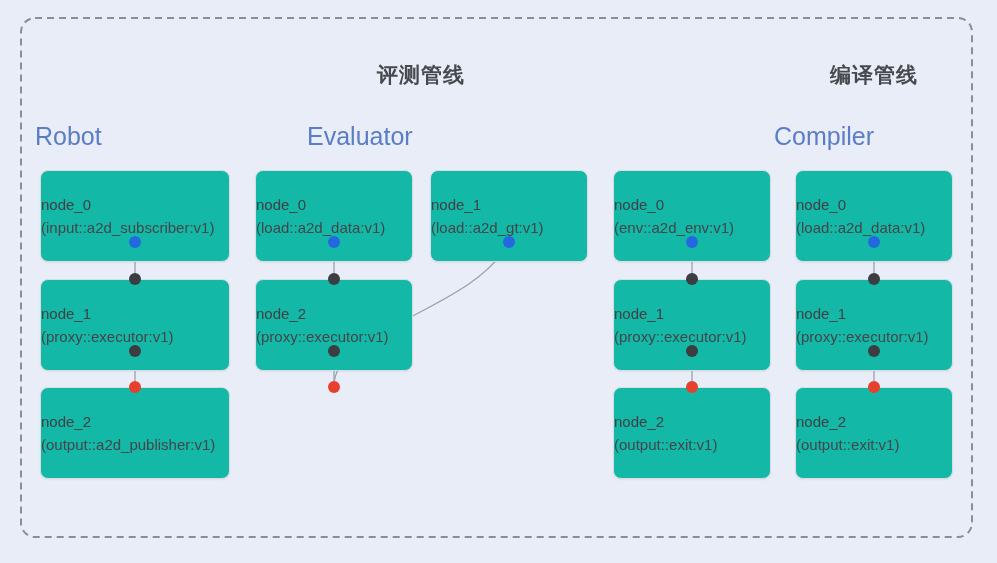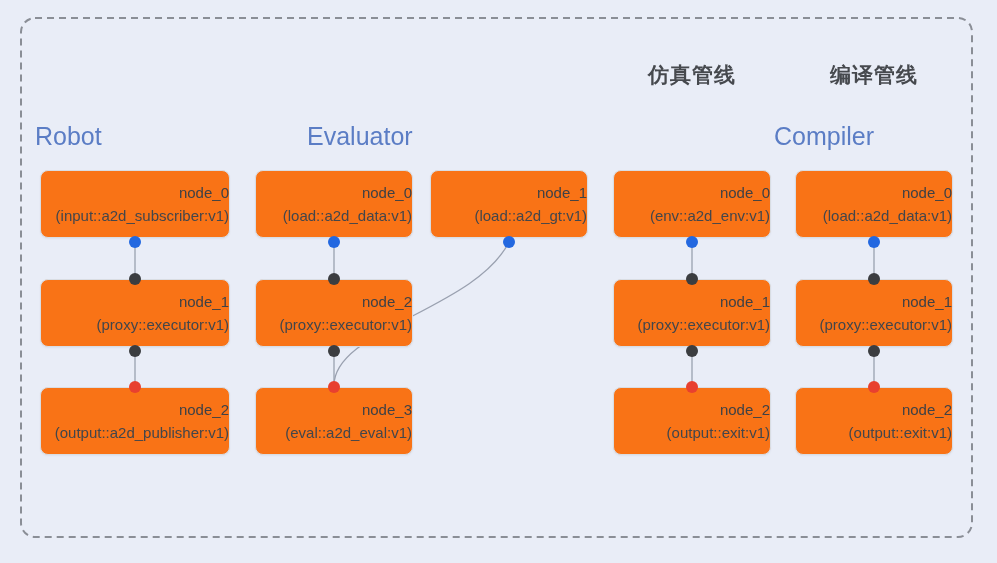--- a/index.html
+++ b/index.html
@@ -31,28 +31,28 @@
     position: absolute;
     width: 200px;
     font-size: 25px;
     line-height: 30px;
     font-weight: 400;
     color: var(--title_en_blue, #5b7dc5);
     z-index: 1;
   }
   .node {
     position: absolute;
-    height: 68px;
-    background: #f97316;
+    height: 92px;
+    background: #14b8a6;
     border: 1px solid #d9dde3;
     border-radius: 8px;
     box-shadow: 0 1px 2px rgba(70, 85, 120, 0.07);
     display: flex;
     flex-direction: column;
-    align-items: flex-end;
+    align-items: flex-start;
     justify-content: center;
     z-index: 1;
   }
   .node .nname {
     font-size: 15px;
     line-height: 23px;
     color: #3e4146;
   }
   .node .ntype {
     font-size: 15px;
@@ -88,23 +88,23 @@
 
     <line class="wire" x1="692" y1="242" x2="692" y2="279"></line>
     <line class="wire" x1="692" y1="351" x2="692" y2="387"></line>
 
     <line class="wire" x1="874" y1="242" x2="874" y2="279"></line>
     <line class="wire" x1="874" y1="351" x2="874" y2="387"></line>
   </svg>
 
   <div class="title-en" style="left:35px;top:121px">Robot</div>
 
+  <div class="title-zh" style="left:321px;top:62px">评测管线</div>
   <div class="title-en" style="left:307px;top:121px">Evaluator</div>
 
-  <div class="title-zh" style="left:592px;top:62px">仿真管线</div>
 
   <div class="title-zh" style="left:774px;top:62px">编译管线</div>
   <div class="title-en" style="left:774px;top:121px">Compiler</div>
 
   <div class="node" style="left:40px;top:170px;width:190px">
     <div class="nname">node_0</div>
     <div class="ntype">(input::a2d_subscriber:v1)</div>
   </div>
   <div class="node" style="left:40px;top:279px;width:190px">
     <div class="nname">node_1</div>
@@ -119,24 +119,20 @@
     <div class="nname">node_0</div>
     <div class="ntype">(load::a2d_data:v1)</div>
   </div>
   <div class="node" style="left:430px;top:170px;width:158px">
     <div class="nname">node_1</div>
     <div class="ntype">(load::a2d_gt:v1)</div>
   </div>
   <div class="node" style="left:255px;top:279px;width:158px">
     <div class="nname">node_2</div>
     <div class="ntype">(proxy::executor:v1)</div>
-  </div>
-  <div class="node" style="left:255px;top:387px;width:158px">
-    <div class="nname">node_3</div>
-    <div class="ntype">(eval::a2d_eval:v1)</div>
   </div>
 
   <div class="node" style="left:613px;top:170px;width:158px">
     <div class="nname">node_0</div>
     <div class="ntype">(env::a2d_env:v1)</div>
   </div>
   <div class="node" style="left:613px;top:279px;width:158px">
     <div class="nname">node_1</div>
     <div class="ntype">(proxy::executor:v1)</div>
   </div>

